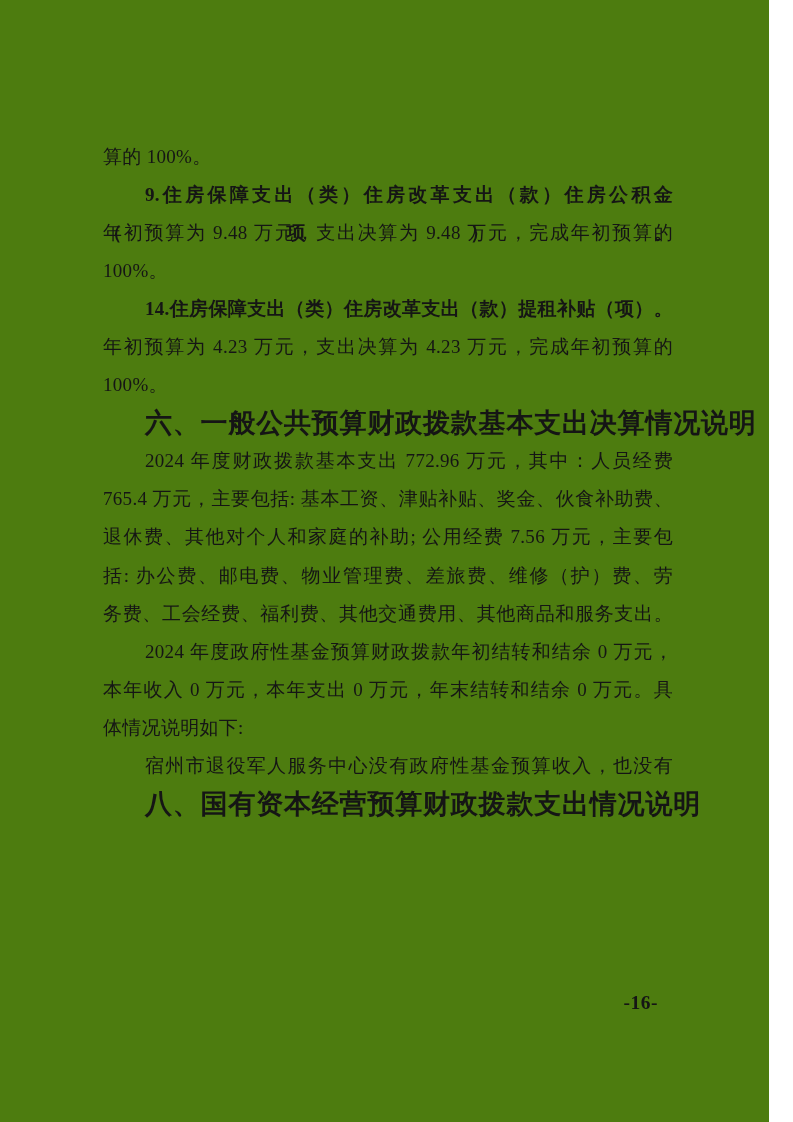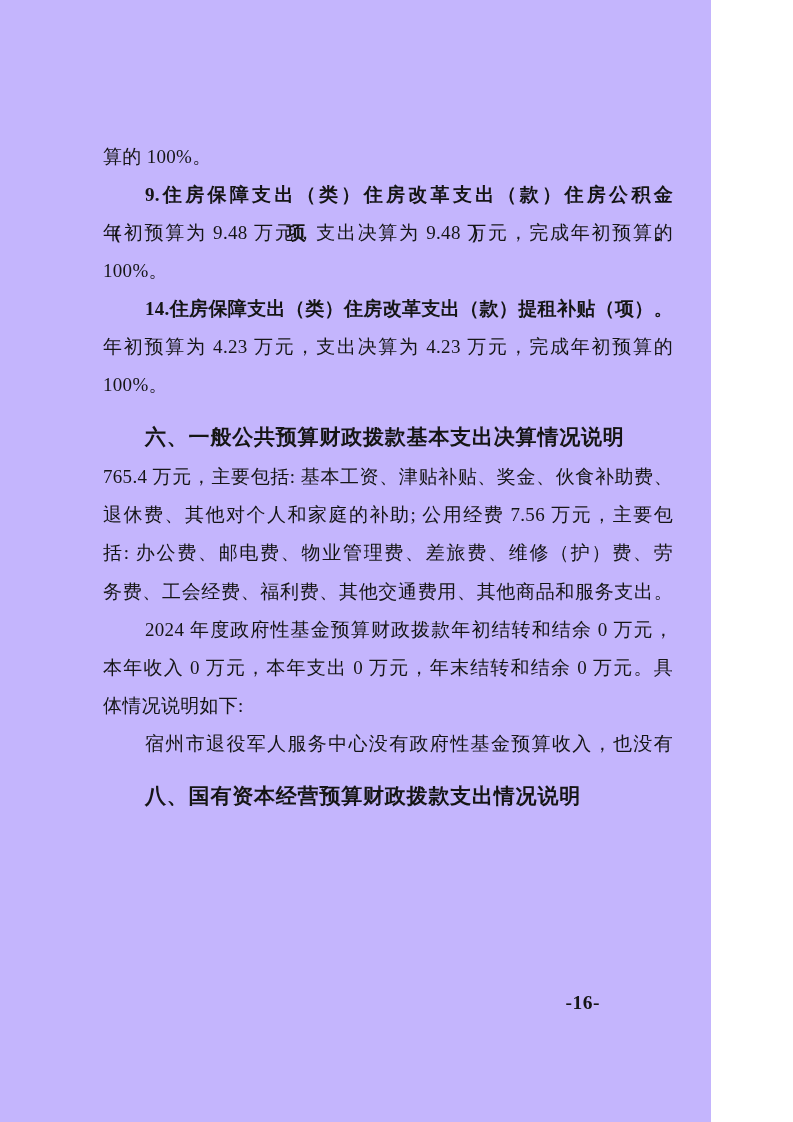--- a/index.html
+++ b/index.html
@@ -3,23 +3,23 @@
 <meta charset="utf-8">
 <title>Document</title>
 <style>
   * { margin: 0; padding: 0; box-sizing: border-box; }
   html, body {
     background: #ffffff;
     font-family: "Liberation Serif", "DejaVu Serif", serif;
   }
   .page {
     position: relative;
-    width: 711px;
+    width: 769px;
     height: 1122px;
-    background: #c4b5fd;
+    background: #4d7c0f;
     color: #151515;
     overflow: hidden;
   }
   .textblock {
     position: absolute;
     left: 103px;
     top: 138px;
     width: 570px;
   }
   .line {
@@ -32,26 +32,25 @@
   .line.nowrap { white-space: nowrap; }
   .line.indent { text-indent: 42px; }
   .line.just {
     text-align: justify;
     text-align-last: justify;
   }
   .line.item {
     font-weight: 700;
   }
   .line.heading {
-    font-family: Liberation Mono, monospace;
+    font-family: Liberation Sans, sans-serif;
     font-weight: 700;
-    font-size: 21px;
+    font-size: 27px;
     letter-spacing: 0.8px;
     white-space: nowrap;
-    margin-top: 16px;
   }
   .page-number {
     position: absolute;
     top: 991px;
     right: 111px;
     font-size: 19.5px;
     line-height: 24px;
     color: #151515;
     letter-spacing: 0.5px;
     font-weight: bold;
@@ -63,20 +62,21 @@
 <div class="page">
   <div class="textblock">
     <div class="line nowrap">算的 100%。</div>
     <div class="line item indent just">9.住房保障支出（类）住房改革支出（款）住房公积金（项）。</div>
     <div class="line just">年初预算为 9.48 万元，支出决算为 9.48 万元，完成年初预算的</div>
     <div class="line nowrap">100%。</div>
     <div class="line item indent just">14.住房保障支出（类）住房改革支出（款）提租补贴（项）。</div>
     <div class="line just">年初预算为 4.23 万元，支出决算为 4.23 万元，完成年初预算的</div>
     <div class="line nowrap">100%。</div>
     <div class="line heading indent">六、一般公共预算财政拨款基本支出决算情况说明</div>
+    <div class="line indent just">2024 年度财政拨款基本支出 772.96 万元，其中：人员经费</div>
     <div class="line just">765.4 万元，主要包括: 基本工资、津贴补贴、奖金、伙食补助费、</div>
     <div class="line just">退休费、其他对个人和家庭的补助; 公用经费 7.56 万元，主要包</div>
     <div class="line just">括: 办公费、邮电费、物业管理费、差旅费、维修（护）费、劳</div>
     <div class="line just">务费、工会经费、福利费、其他交通费用、其他商品和服务支出。</div>
     <div class="line indent just">2024 年度政府性基金预算财政拨款年初结转和结余 0 万元，</div>
     <div class="line just">本年收入 0 万元，本年支出 0 万元，年末结转和结余 0 万元。具</div>
     <div class="line nowrap">体情况说明如下:</div>
     <div class="line indent just">宿州市退役军人服务中心没有政府性基金预算收入，也没有</div>
     <div class="line heading indent">八、国有资本经营预算财政拨款支出情况说明</div>
   </div>

